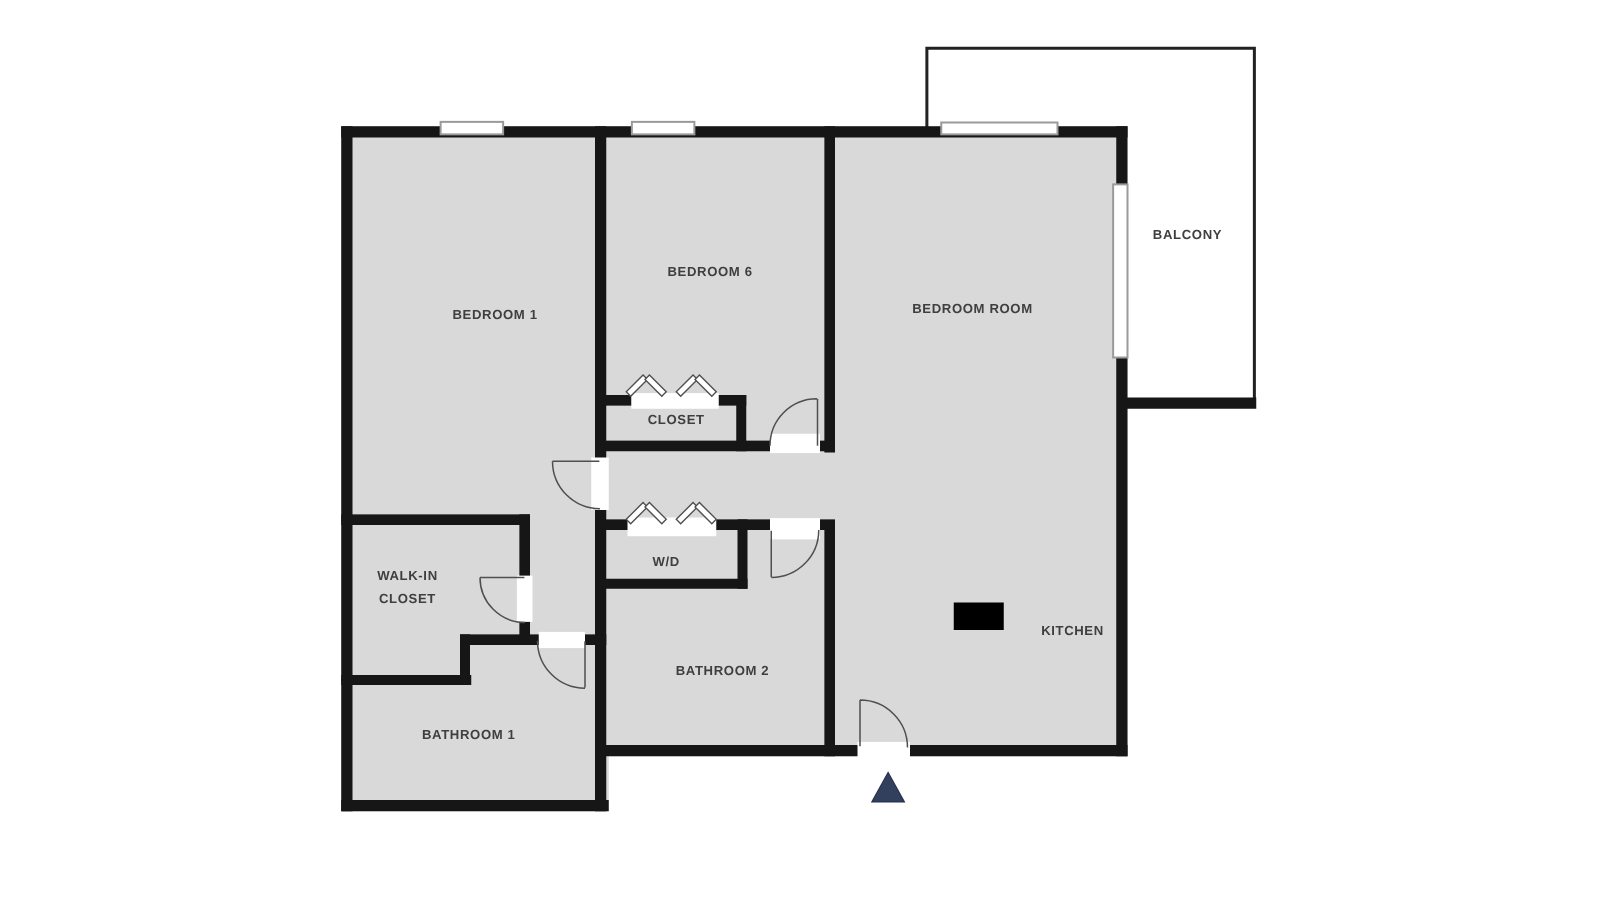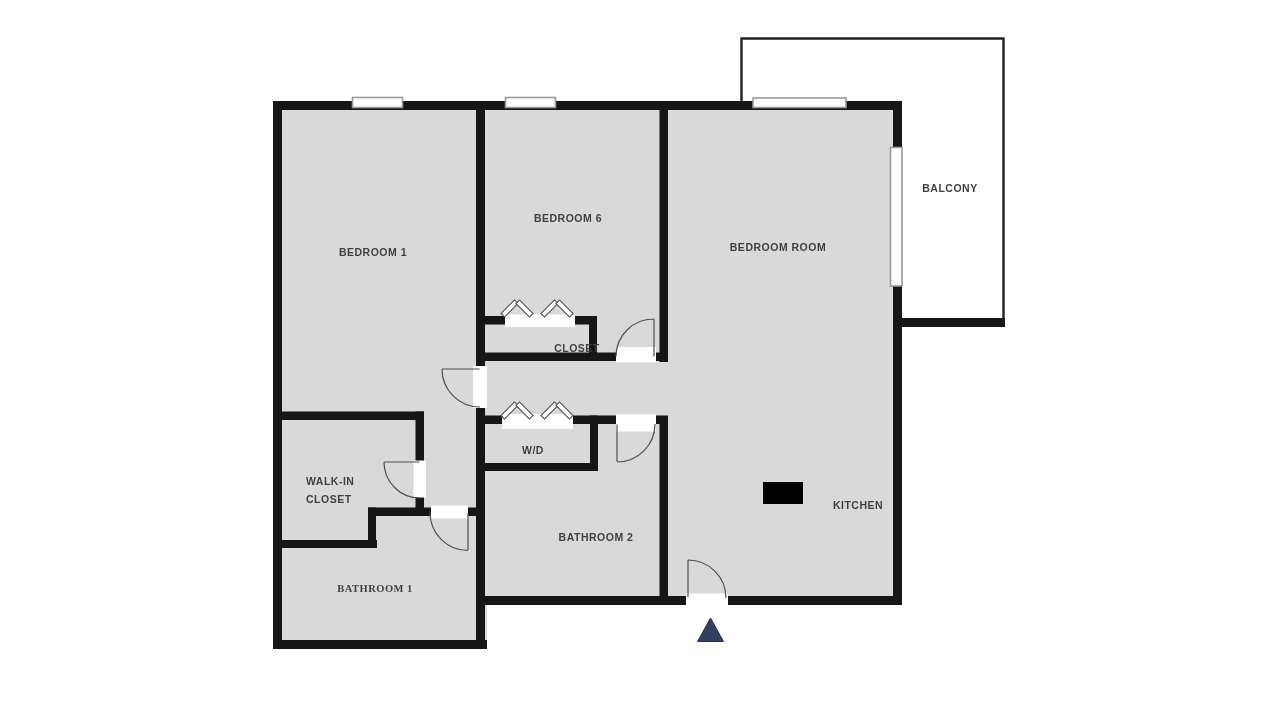--- a/index.html
+++ b/index.html
@@ -24,31 +24,31 @@
   .thinline{fill:none;stroke:#222222;stroke-width:2.4;}
   .gap{fill:var(--bg);}
   .win{fill:var(--bg);stroke:var(--window-border);stroke-width:1.6;}
   .arc{fill:none;stroke:var(--door-arc);stroke-width:1.2;}
   .chev{fill:var(--bg);stroke:var(--door-arc);stroke-width:1.1;}
   .fixture{fill:var(--fixture);}
   .marker{fill:var(--marker);stroke:var(--marker-edge);stroke-width:1;}
   .lbl{
     position:absolute;transform:translate(-50%,-50%);
     font-size:10.5px;font-weight:bold;letter-spacing:.5px;
-    color:var(--label);white-space:nowrap;text-align:left;
+    color:var(--label);white-space:nowrap;text-align:center;
   }
-  .lbl-bedroom1{left:373px;top:252px;}
+  .lbl-bedroom1{left:396px;top:252px;}
   .lbl-bedroom2{left:568px;top:218px;}
   .lbl-living{left:778px;top:247px;}
   .lbl-balcony{left:950px;top:188px;}
-  .lbl-closet{left:541px;top:348px;margin-left:36px;}
-  .lbl-walkin{left:341px;top:471px;white-space:normal;width:70px;line-height:1.7;margin-top:20px;}
+  .lbl-closet{left:541px;top:336px;}
+  .lbl-walkin{left:326px;top:471px;white-space:normal;width:70px;line-height:1.7;}
   .lbl-wd{left:533px;top:450px;}
-  .lbl-bath1{left:375px;top:588px;font-family:Liberation Serif, serif;}
-  .lbl-bath2{left:596px;top:537px;}
+  .lbl-bath1{left:375px;top:588px;}
+  .lbl-bath2{left:578px;top:537px;}
   .lbl-kitchen{left:838px;top:505px;padding-left:40px;}
 </style>
 </head>
 <body>
 
 <div class="stage">
 
   <svg class="plan-svg" width="1280" height="720" viewBox="0 0 1280 720">
 
     <path class="floor" d="M273,101 H902 V605 H487 V649 H273 Z"></path>

